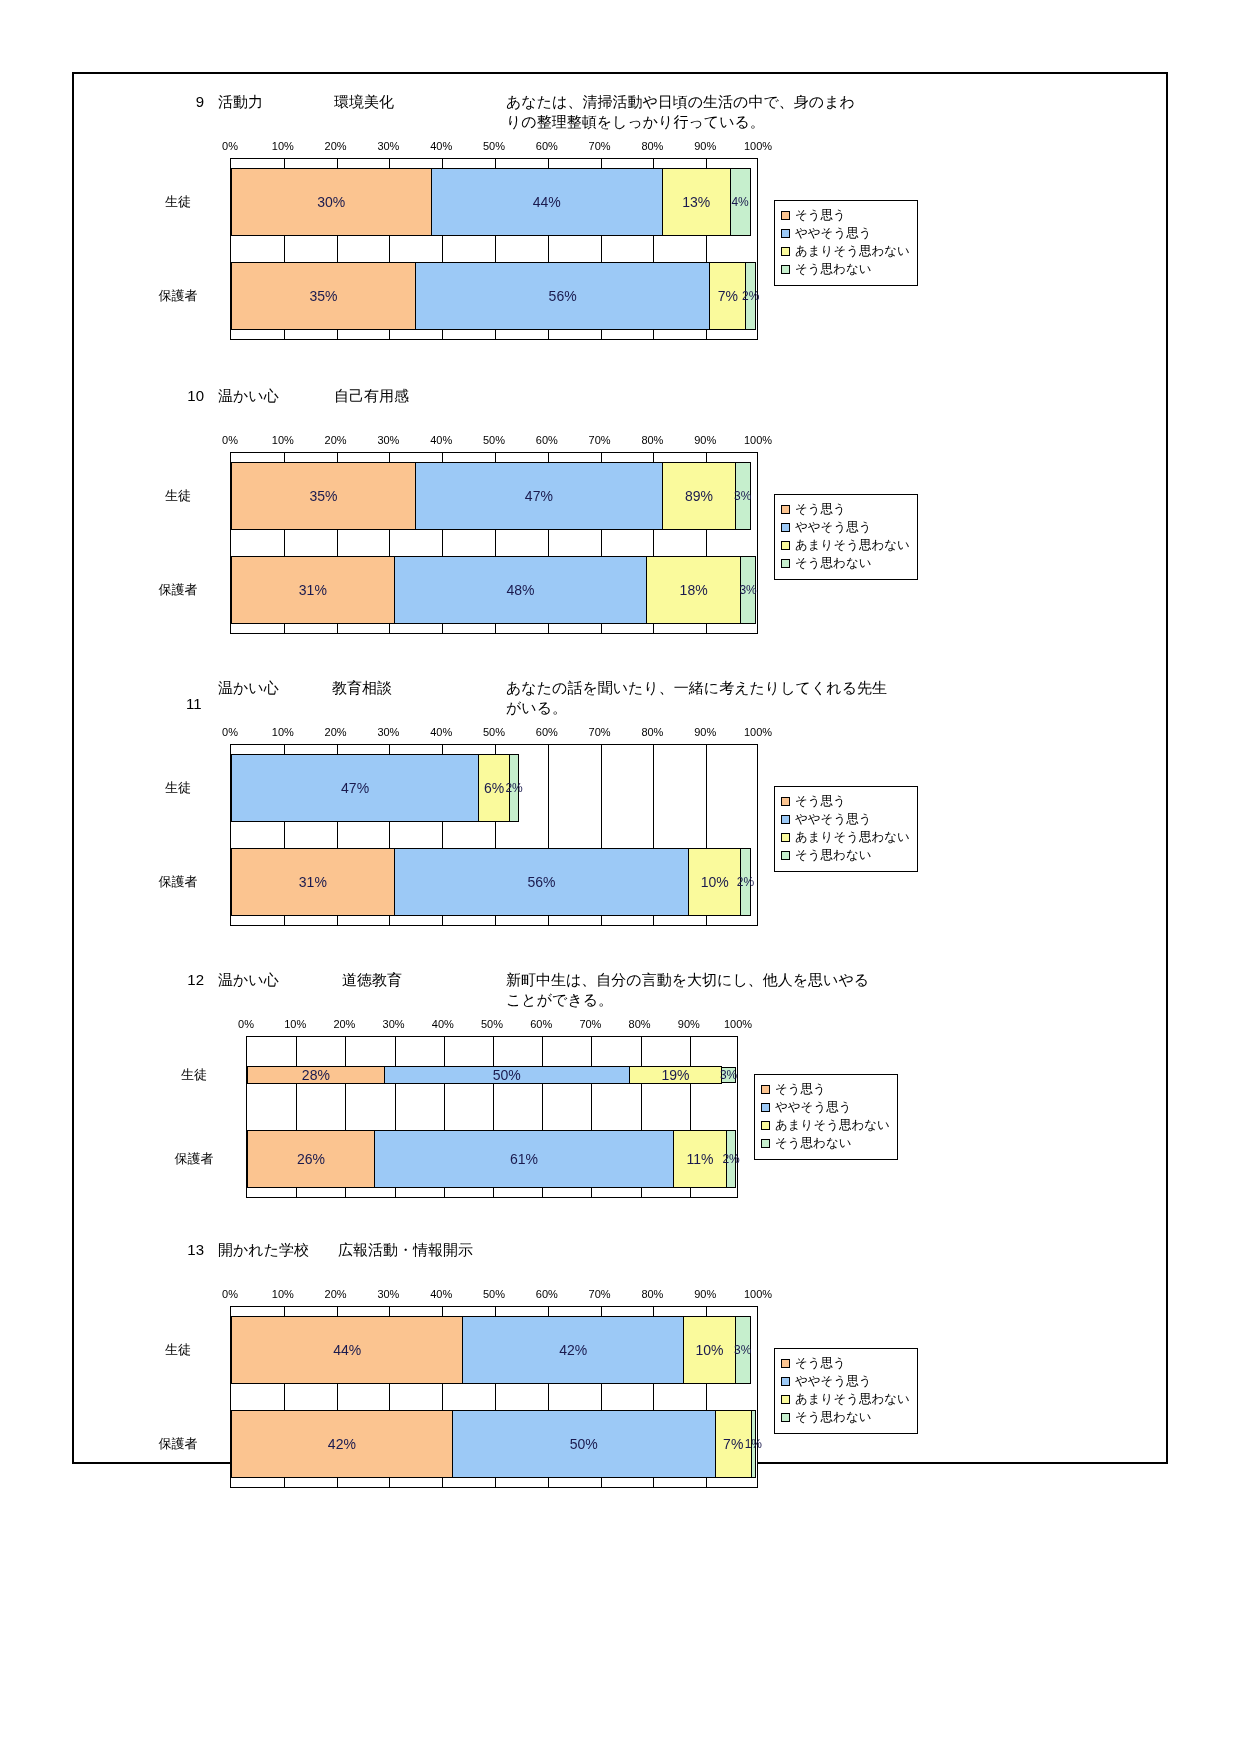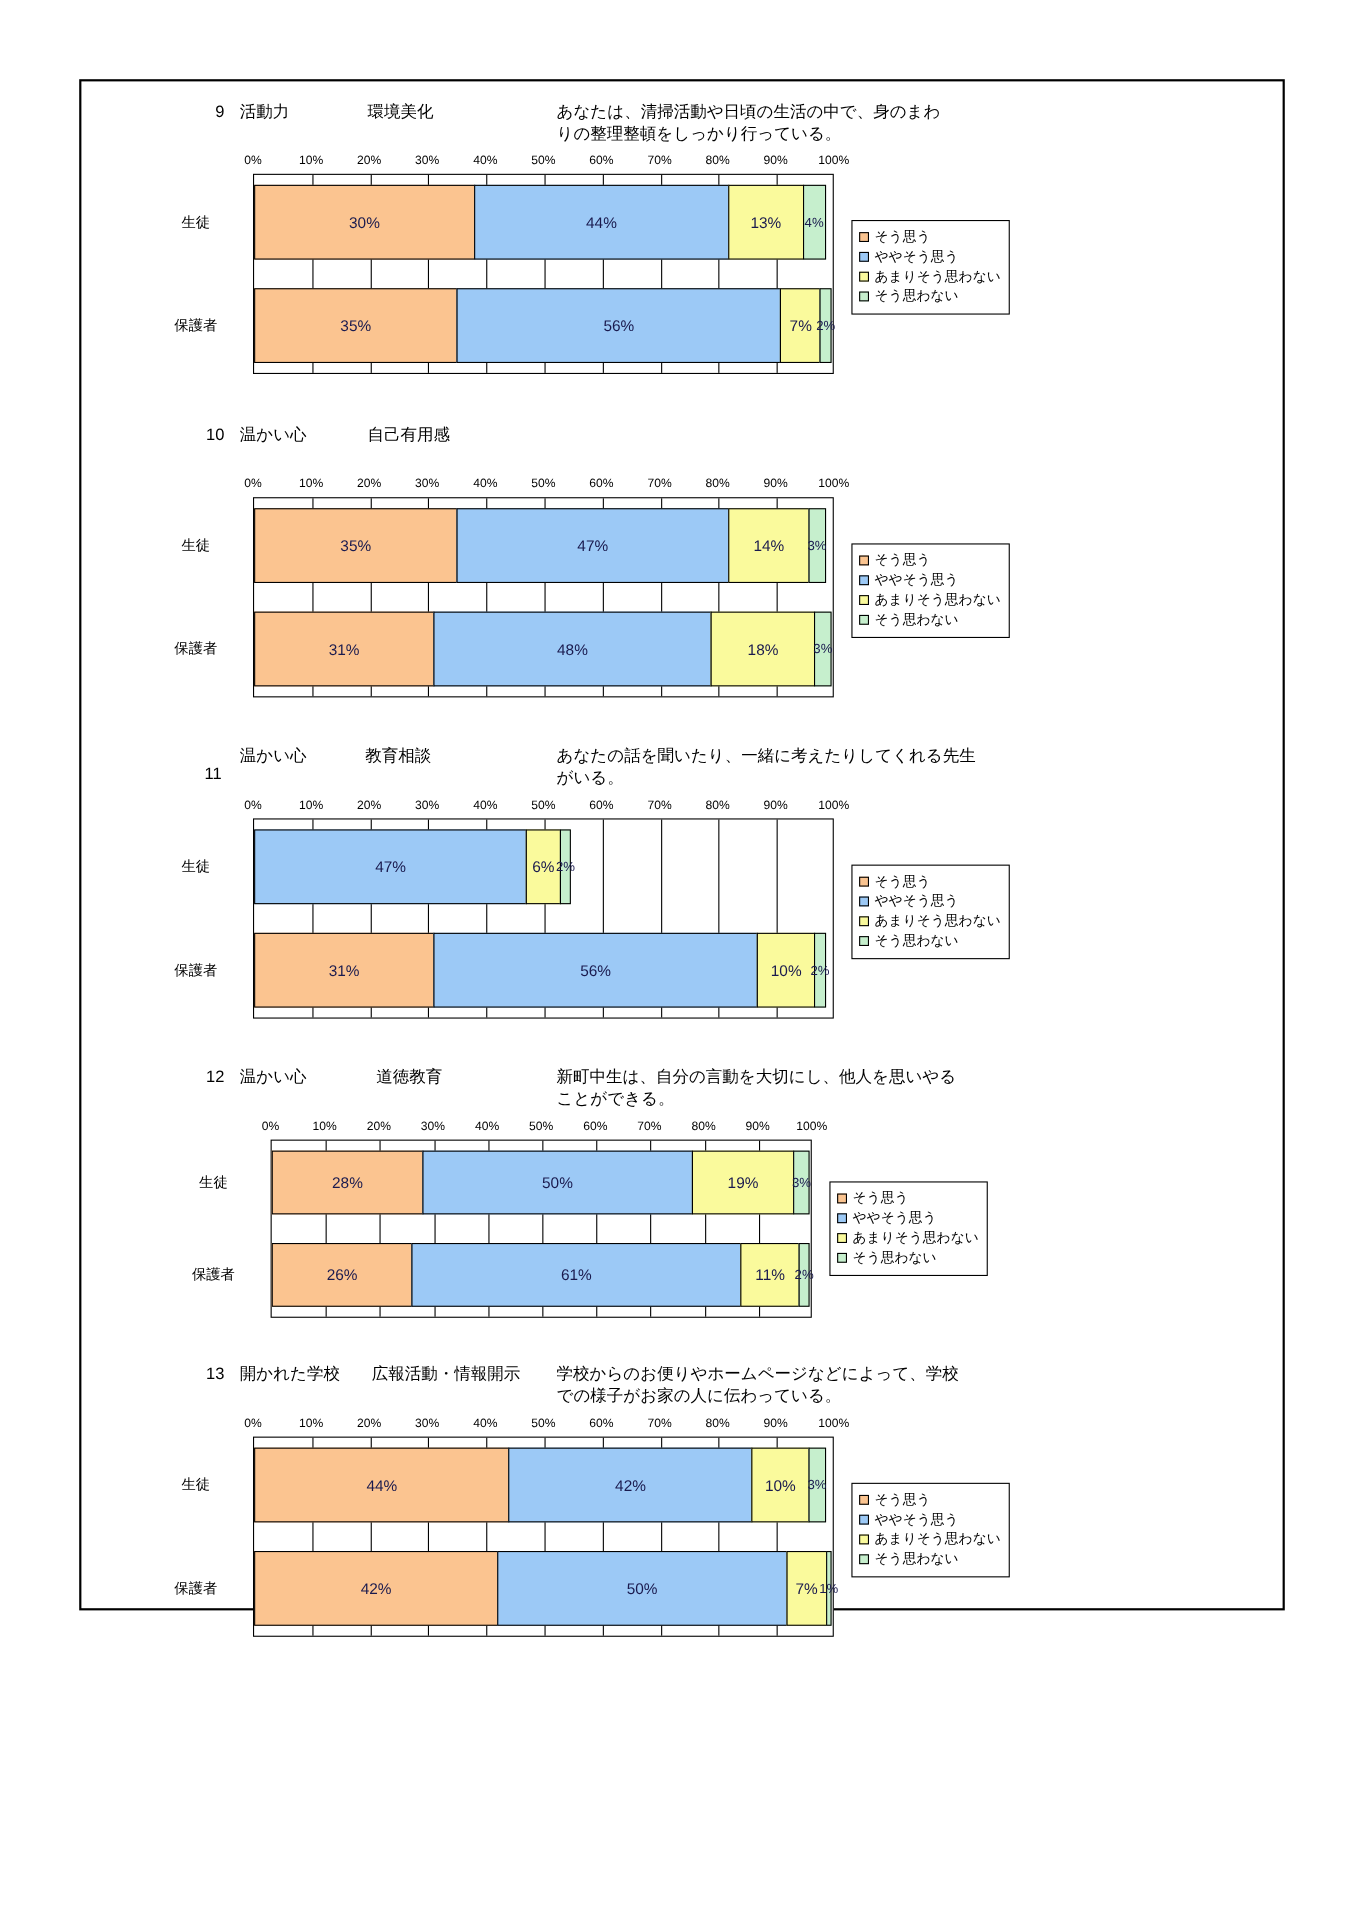--- a/index.html
+++ b/index.html
@@ -270,21 +270,21 @@
             </div>
             <div class="rowspace"></div>
             <div class="barrow" style="height: 68px;">
               <div class="seg s1" style="width: 184.8px; background: rgb(251, 196, 144);">
                 <span class="lbl">35%</span>
               </div>
               <div class="seg s2" style="width: 248.16px; background: rgb(156, 201, 246);">
                 <span class="lbl">47%</span>
               </div>
               <div class="seg s3" style="width: 73.92px; background: rgb(250, 250, 156);">
-                <span class="lbl">14%</span>
+                <span class="lbl">89%</span>
               </div>
               <div class="seg s4" style="width: 15.84px; background: rgb(198, 239, 205);">
                 <span class="lbl" style="font-size: 12px;">3%</span>
               </div>
             </div>
             <div class="rowspace" style="height: 26px;"></div>
             <div class="barrow" style="height: 68px;">
               <div class="seg s1" style="width: 163.68px; background: rgb(251, 196, 144);">
                 <span class="lbl">31%</span>
               </div>
@@ -435,21 +435,21 @@
               <i style="left: 98.4px;"></i>
               <i style="left: 147.6px;"></i>
               <i style="left: 196.8px;"></i>
               <i style="left: 246px;"></i>
               <i style="left: 295.2px;"></i>
               <i style="left: 344.4px;"></i>
               <i style="left: 393.6px;"></i>
               <i style="left: 442.8px;"></i>
             </div>
             <div class="rowspace"></div>
-            <div class="barrow small" style="height: 58px;">
+            <div class="barrow small" style="height: 58px; align-items: center;">
               <div class="seg s1" style="width: 137.76px; background: rgb(251, 196, 144);">
                 <span class="lbl">28%</span>
               </div>
               <div class="seg s2" style="width: 246px; background: rgb(156, 201, 246);">
                 <span class="lbl">50%</span>
               </div>
               <div class="seg s3" style="width: 93.48px; background: rgb(250, 250, 156);">
                 <span class="lbl">19%</span>
               </div>
               <div class="seg s4" style="width: 14.76px; background: rgb(198, 239, 205);">
@@ -493,22 +493,20 @@
             <span class="swatch c4" style="background: rgb(198, 239, 205);"></span>
             <span>そう思わない</span>
           </div>
         </div>
       </div>
       <div class="qblock" style="position: absolute; left: 0px; top: 1166px; width: 1092px;">
         <div class="qhead" style="position: relative; height: 46px;">
           <div class="q-num" style="position: absolute; left: 112px; top: 0px; width: 18px; text-align: right;">13</div>
           <div class="q-cat" style="position: absolute; left: 136px; top: 0px;">開かれた学校</div>
           <div class="q-topic" style="position: absolute; left: 264px; top: 0px;">広報活動・情報開示</div>
-          <div class="q-text" style="position: absolute; left: 432px; top: 0px; white-space: pre-line; line-height: 1.32;">学校からのお便りやホームページなどによって、学校
-での様子がお家の人に伝わっている。</div>
         </div>
         <div class="chart" style="position: absolute; left: 156px; top: 48px; width: 528px;">
           <div class="axis">
             <span class="tick" style="left: 0px;">0%</span>
             <span class="tick" style="left: 52.8px;">10%</span>
             <span class="tick" style="left: 105.6px;">20%</span>
             <span class="tick" style="left: 158.4px;">30%</span>
             <span class="tick" style="left: 211.2px;">40%</span>
             <span class="tick" style="left: 264px;">50%</span>
             <span class="tick" style="left: 316.8px;">60%</span>

